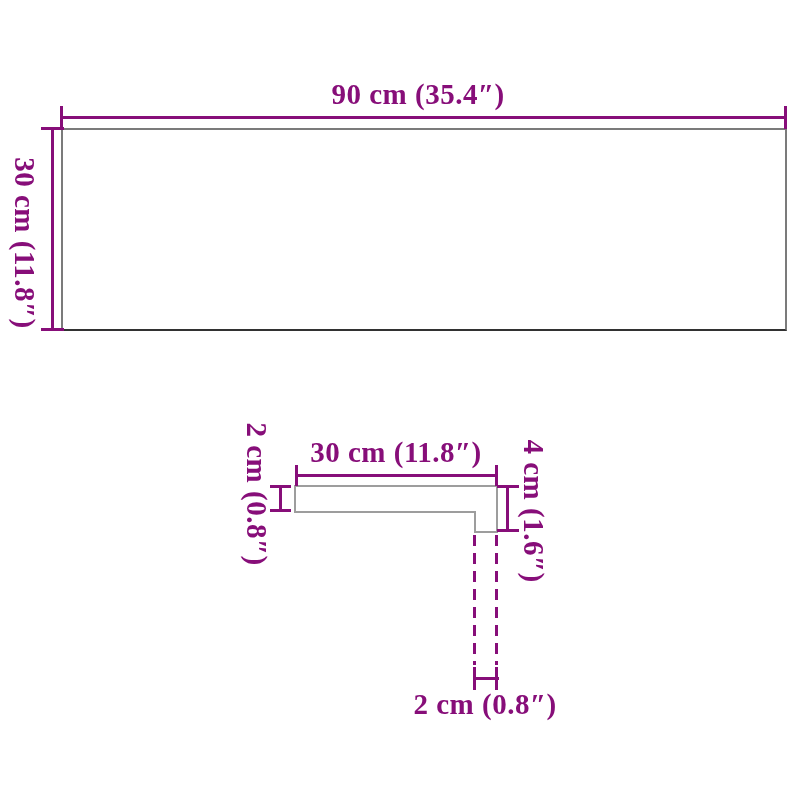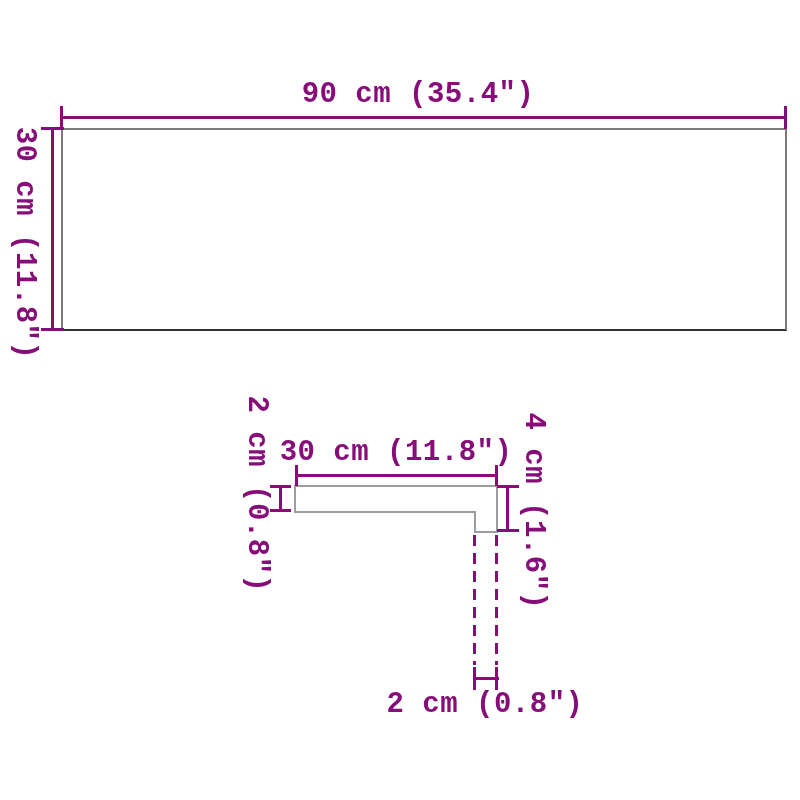--- a/index.html
+++ b/index.html
@@ -7,21 +7,21 @@
     --board-outline: #7B7B7B;
     --board-outline-bottom: #323232;
     --profile-outline: #9D9D9D;
     --background: #FFFFFF;
   }
   * { margin: 0; padding: 0; box-sizing: border-box; }
   html, body { width: 800px; height: 800px; background: var(--background); overflow: hidden; }
   .canvas {
     position: relative; width: 800px; height: 800px;
     background: var(--background);
-    font-family: Liberation Mono, monospace;
+    font-family: Liberation Serif, serif;
   }
   .dim-label {
     position: absolute;
     color: var(--dimension);
     font-size: 29px;
     font-weight: 700;
     white-space: nowrap;
     line-height: 1;
     letter-spacing: 0.5px;
   }

